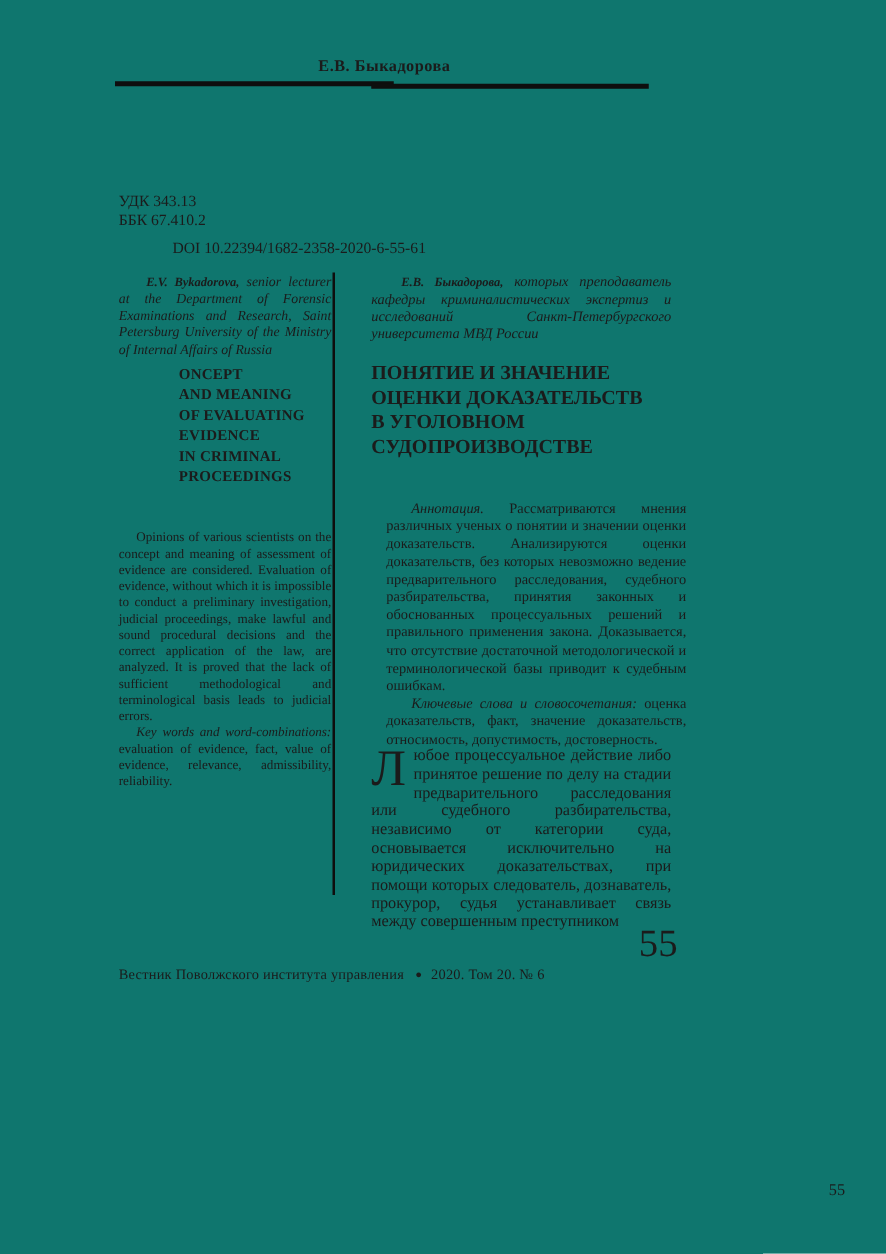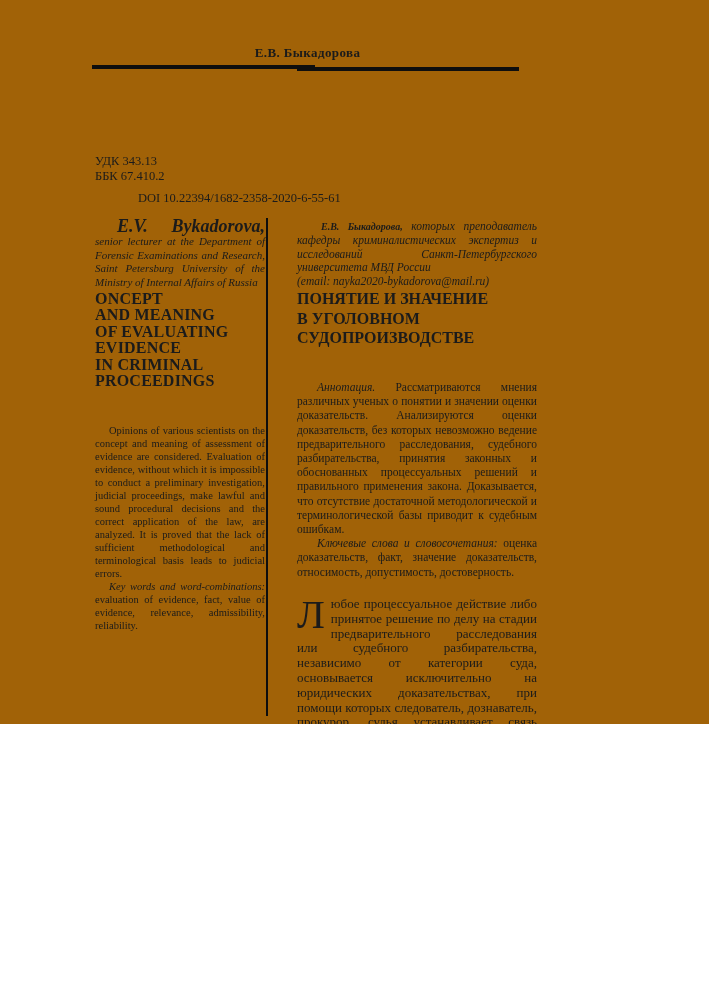--- a/index.html
+++ b/index.html
@@ -1,19 +1,19 @@
 <!DOCTYPE html>
 <html><head>
 <meta charset="utf-8">
 <style>
   html, body { margin:0; padding:0; background:#ffffff; }
   .page {
     position:relative;
-    width:709px; height:724px;
-    background:#a16207;
+    width:709px; height:1003px;
+    background:#0f766e;
     color:#1b1b1b;
     font-family:"Liberation Serif","DejaVu Serif",serif;
     overflow:hidden;
   }
   
   .runhead {
     position:absolute; top:45px; left:95px; width:425px;
     text-align:center; font-weight:bold; font-size:13px; letter-spacing:0.4px;
   }
   .rule-seg { position:absolute; height:3.5px; background:#0e0e0e; }
@@ -23,35 +23,35 @@
   
   .meta { position:absolute; top:154px; left:95px; font-size:12.5px; line-height:14.5px; }
   .doi-line { margin-top:8px;margin-left:43px; }
 
   
   .col-left  { position:absolute; left:95px;  width:170px; }
   .col-right { position:absolute; left:297px; width:240px; }
   .divider { position:absolute; left:266px; top:218px; width:1.5px; height:498px; background:#0e0e0e; }
 
   .author-en { top:220px; font-style:italic; font-size:11px; line-height:13.4px; text-align:justify; text-indent:22px; }
-  .author-en .au-name { font-weight:bold; font-size:18px; font-style:italic; }
+  .author-en .au-name { font-weight:bold; font-size:10px; font-style:italic; }
 
-  .title-en { top:291px; font-weight:bold; font-size:16px; line-height:16.4px; letter-spacing:0.2px; }
+  .title-en { top:291px; font-weight:bold; font-size:12px; line-height:16.4px; letter-spacing:0.2px;margin-left:48px; }
 
   .abstract-en { top:424px; font-size:10.5px; line-height:13px; text-align:justify; }
   .abstract-en p { margin:0; text-indent:14px; }
   .kw-label { font-style:italic; }
 
   .author-ru { top:220px; font-style:italic; font-size:11.5px; line-height:13.8px; text-align:justify; text-indent:24px; }
   .author-ru .au-name { font-weight:bold; font-size:10px; font-style:italic; }
   .email-line { text-indent:0; text-align:left; }
 
   .title-ru { top:289px; font-weight:bold; font-size:16px; line-height:19.5px; }
 
-  .annot-ru { top:380px; font-size:11.5px; line-height:14.2px; text-align:justify; }
+  .annot-ru { top:400px; font-size:11.5px; line-height:14.2px; text-align:justify;margin-left:12px; }
   .annot-ru p { margin:0; text-indent:20px; }
   .annot-label { font-style:italic; }
 
   .body-block { top:597px; font-size:13px; line-height:14.8px; text-align:justify; }
   .body-block p { margin:0; }
   .dropcap {
     float:left; font-size:41px; line-height:31px;
     padding:2px 6px 0 0; font-weight:normal;
   }
 
@@ -102,25 +102,25 @@
   <div class="col-left abstract-en">
     <p>Opinions of various scientists on the concept and meaning of assessment of evidence are considered. Evaluation of evidence, without which it is impossible to conduct a preliminary investigation, judicial proceedings, make lawful and sound procedural decisions and the correct application of the law, are analyzed. It is proved that the lack of sufficient methodological and terminological basis leads to judicial errors.</p>
     <p><span class="kw-label">Key words and word-combinations:</span> <span>evaluation of evidence, fact, value of evidence, relevance, admissibility, reliability.</span></p>
   </div>
 
   <div class="divider"></div>
 
   <div class="col-right author-ru">
     <span class="au-name">Е.В. Быкадорова,</span>
     <span>которых преподаватель кафедры криминалистических экспертиз и исследований Санкт-Петербургского университета МВД России</span>
-    <div class="email-line">(email: nayka2020-bykadorova@mail.ru)</div>
   </div>
 
   <div class="col-right title-ru">
     <div>ПОНЯТИЕ И ЗНАЧЕНИЕ</div>
+    <div>ОЦЕНКИ ДОКАЗАТЕЛЬСТВ</div>
     <div>В УГОЛОВНОМ</div>
     <div>СУДОПРОИЗВОДСТВЕ</div>
   </div>
 
   <div class="col-right annot-ru">
     <p><span class="annot-label">Аннотация.</span> <span>Рассматриваются мнения различных ученых о понятии и значении оценки доказательств. Анализируются оценки доказательств, без которых невозможно ведение предварительного расследования, судебного разбирательства, принятия законных и обоснованных процессуальных решений и правильного применения закона. Доказывается, что отсутствие достаточной методологической и терминологической базы приводит к судебным ошибкам.</span></p>
     <p><span class="annot-label">Ключевые слова и словосочетания:</span> <span>оценка доказательств, факт, значение доказательств, относимость, допустимость, достоверность.</span></p>
   </div>
 
   <div class="col-right body-block">

